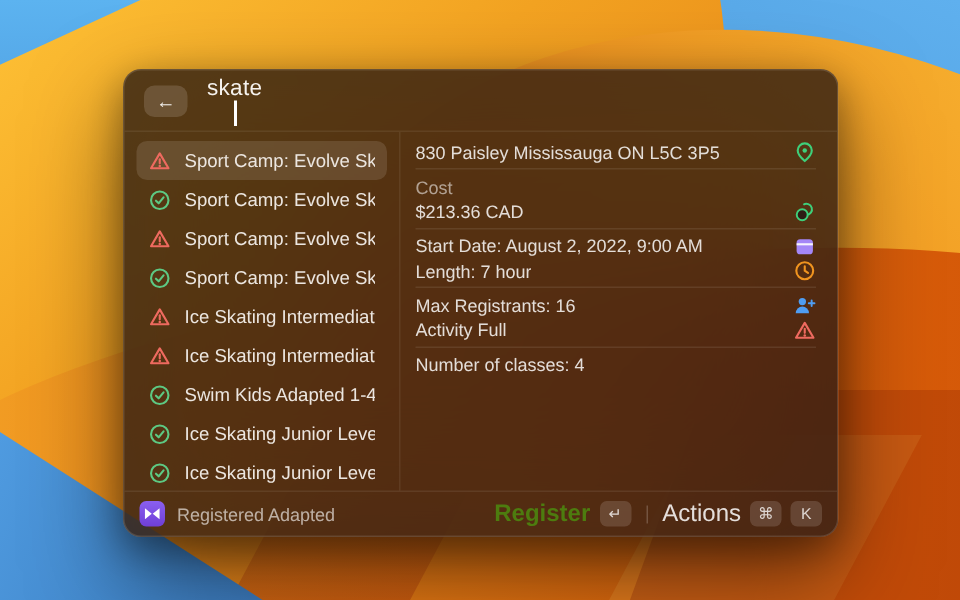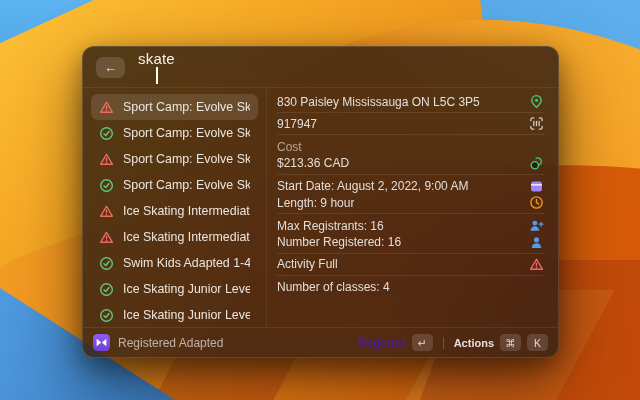--- a/index.html
+++ b/index.html
@@ -79,26 +79,26 @@
   .detail-row[data-icon="warning"]      .d-icon.i-warning2  { display:block; color:var(--c-warning); }
 
   
   .footer { flex:0 0 30px; height:30px; display:flex; align-items:center;
     padding:0 10px; border-top:1px solid rgba(255,255,255,0.08); }
   .app-icon { width:17px; height:17px; border-radius:4.5px;
     background:linear-gradient(180deg,#8a5ff0,#6f3fd6);
     display:flex; align-items:center; justify-content:center; flex:0 0 17px; }
   .app-name { font-size:12px; color:rgba(255,255,255,0.62); margin-left:8px; }
   .footer-spacer { flex:1 1 auto; }
-  .primary-label { font-size:12px; font-weight:bold; color:#4c1d95; }
+  .primary-label { font-size:16px; font-weight:bold; color:#4d7c0f; }
   .keycap { min-width:21px; height:17px; padding:0 4px; border-radius:4.5px;
     background:rgba(255,255,255,0.14); color:rgba(255,255,255,0.78);
     font-size:10.5px; display:flex; align-items:center; justify-content:center; margin-left:6px; }
   .v-sep { width:1px; height:12px; background:rgba(255,255,255,0.2); margin:0 10px; }
-  .actions-label { font-size:11px; color:rgba(255,255,255,0.85);font-weight:bold; }
+  .actions-label { font-size:16px; color:rgba(255,255,255,0.85); }
 
   svg { display:block; width:100%; height:100%; }
 </style>
 </head>
 <body>
 
 <div class="wp dune-a"></div>
 <div class="wp dune-b"></div>
 <div class="wp band-c"></div>
 <div class="wp facet1"></div>
@@ -234,36 +234,20 @@
           <span class="d-icon i-location">
             <svg viewBox="0 0 16 16" fill="none" stroke="currentColor" stroke-width="1.5">
               <path d="M13 6.7c0 3.2-5 7.5-5 7.5S3 9.9 3 6.7a5 5 0 0 1 10 0Z"></path>
               <circle cx="8" cy="6.7" r="1.6" fill="currentColor" stroke="none"></circle>
             </svg>
           </span>
 
         </div>
 
 
-        <div class="detail-row" data-icon="barcode-scan" data-divider="true" data-style="value">
-          <span class="detail-label">917947</span>
-
-          <span class="d-icon i-barcode">
-            <svg viewBox="0 0 16 16" fill="none" stroke="currentColor" stroke-width="1.4" stroke-linecap="round">
-              <path d="M2 5V3.8A1.8 1.8 0 0 1 3.8 2H5"></path>
-              <path d="M11 2h1.2A1.8 1.8 0 0 1 14 3.8V5"></path>
-              <path d="M14 11v1.2a1.8 1.8 0 0 1-1.8 1.8H11"></path>
-              <path d="M5 14H3.8A1.8 1.8 0 0 1 2 12.2V11"></path>
-              <path d="M5.2 5.8v4.4"></path>
-              <path d="M8 5.8v4.4"></path>
-              <path d="M10.8 5.8v4.4"></path>
-            </svg>
-          </span>
-
-        </div>
 
         <div class="detail-row" data-style="label">
           <span class="detail-label">Cost</span>
 
         </div>
 
         <div class="detail-row" data-icon="coins" data-divider="true" data-style="value">
           <span class="detail-label">$213.36 CAD</span>
 
           <span class="d-icon i-coins">
@@ -282,21 +266,21 @@
             <svg viewBox="0 0 16 16">
               <rect x="2.2" y="2.6" width="11.6" height="10.8" rx="2.6" fill="currentColor"></rect>
               <rect x="2.2" y="5.5" width="11.6" height="1.5" fill="#ffffff" opacity="0.9"></rect>
             </svg>
           </span>
 
         </div>
 
 
         <div class="detail-row" data-icon="clock" data-divider="true" data-style="value">
-          <span class="detail-label">Length: 9 hour</span>
+          <span class="detail-label">Length: 7 hour</span>
 
           <span class="d-icon i-clock">
             <svg viewBox="0 0 16 16" fill="none" stroke="currentColor" stroke-width="1.5">
               <circle cx="8" cy="8" r="6"></circle>
               <path d="M8 4.8V8l2.3 1.5" stroke-linecap="round"></path>
             </svg>
           </span>
 
         </div>
 
@@ -306,31 +290,20 @@
           <span class="d-icon i-personadd">
             <svg viewBox="0 0 16 16" fill="currentColor">
               <circle cx="6.3" cy="5.4" r="2.6"></circle>
               <path d="M1.6 13.6a4.7 4.7 0 0 1 9.4 0Z"></path>
               <path d="M12.9 4.6v4M10.9 6.6h4" stroke="currentColor" stroke-width="1.4" fill="none" stroke-linecap="round"></path>
             </svg>
           </span>
 
         </div>
 
-        <div class="detail-row" data-icon="person" data-divider="true" data-style="value">
-          <span class="detail-label">Number Registered: 16</span>
-
-          <span class="d-icon i-person">
-            <svg viewBox="0 0 16 16" fill="currentColor">
-              <circle cx="8" cy="5.2" r="2.7"></circle>
-              <path d="M3 13.8a5 5 0 0 1 10 0Z"></path>
-            </svg>
-          </span>
-
-        </div>
 
         <div class="detail-row" data-icon="warning" data-divider="true" data-style="value">
           <span class="detail-label">Activity Full</span>
 
           <span class="d-icon i-warning2">
             <svg viewBox="0 0 16 16" fill="none" stroke="currentColor" stroke-width="1.5" stroke-linejoin="round">
               <path d="M8 2.4 14.2 13H1.8Z"></path>
               <path d="M8 6.6v2.9" stroke-linecap="round"></path>
               <circle cx="8" cy="11.3" r="0.9" fill="currentColor" stroke="none"></circle>
             </svg>

